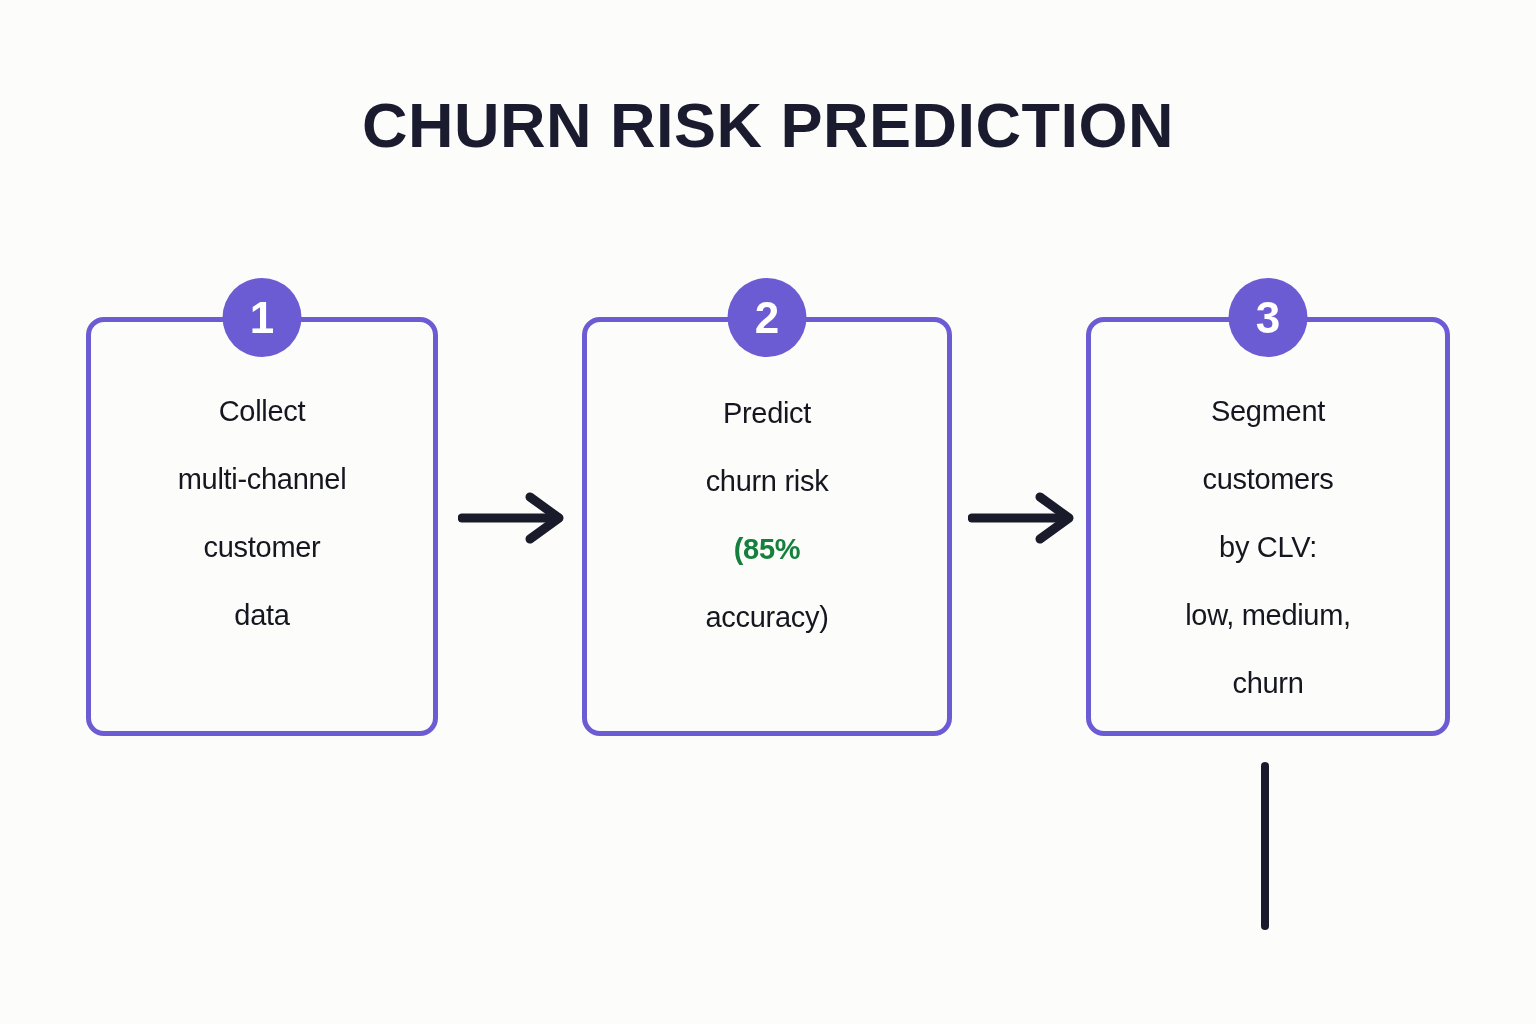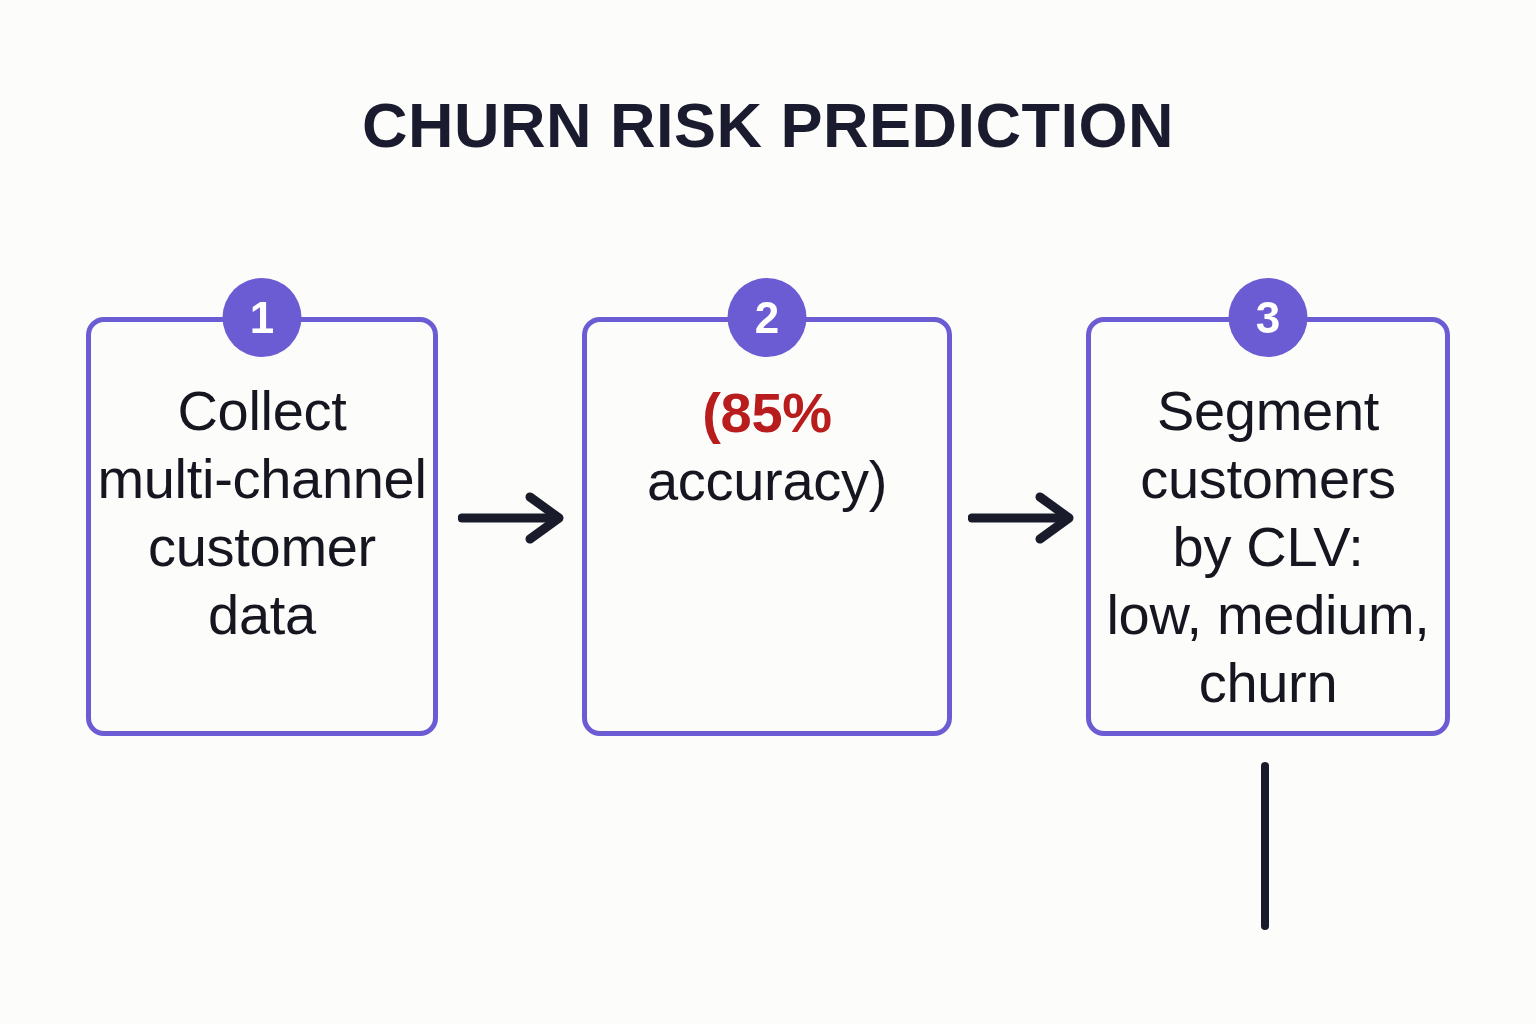--- a/index.html
+++ b/index.html
@@ -98,31 +98,31 @@
     flex-direction: column;
     align-items: center;
     justify-content: flex-start;
     padding-top: 60px;
     box-sizing: border-box;
   }
 
   .step-text {
     text-align: center;
     font-family: "Liberation Sans", sans-serif;
-    font-size: 56px;
+    font-size: 29px;
     line-height: 68px;
     color: #15161F;
     white-space: pre-line;
     letter-spacing: -0.3px;
   }
   .step-2 .step-body { padding-top: 62px; }
   .step-3 .step-body { padding-top: 60px; }
 
   .accent {
-    color: #b91c1c;
+    color: #15803d;
     font-weight: bold;
   }
 
   
   .arrow {
     position: absolute;
     top: 492px;
     width: 112px;
     height: 52px;
   }
@@ -173,21 +173,23 @@
       <path d="M 72 5 L 101 26 L 72 47"></path>
     </svg>
   </div>
 
   <div class="step step-2">
     <svg class="step-frame" viewBox="0 0 370 419" preserveAspectRatio="none">
       <path d="M 155 2.5 L 18 2.5 A 15.5 15.5 0 0 0 2.5 18 L 2.5 401 A 15.5 15.5 0 0 0 18 416.5 L 352 416.5 A 15.5 15.5 0 0 0 367.5 401 L 367.5 18 A 15.5 15.5 0 0 0 352 2.5 L 215 2.5"></path>
     </svg>
     <div class="badge">2</div>
     <div class="step-body">
-      <div class="step-text"><span class="accent">(85%</span><span>
+      <div class="step-text"><span>Predict
+churn risk
+</span><span class="accent">(85%</span><span>
 accuracy)</span></div>
     </div>
   </div>
 
   <div class="arrow arrow-2">
     <svg viewBox="0 0 112 52" width="112" height="52">
       <path d="M 4 26 L 98 26"></path>
       <path d="M 72 5 L 101 26 L 72 47"></path>
     </svg>
   </div>

